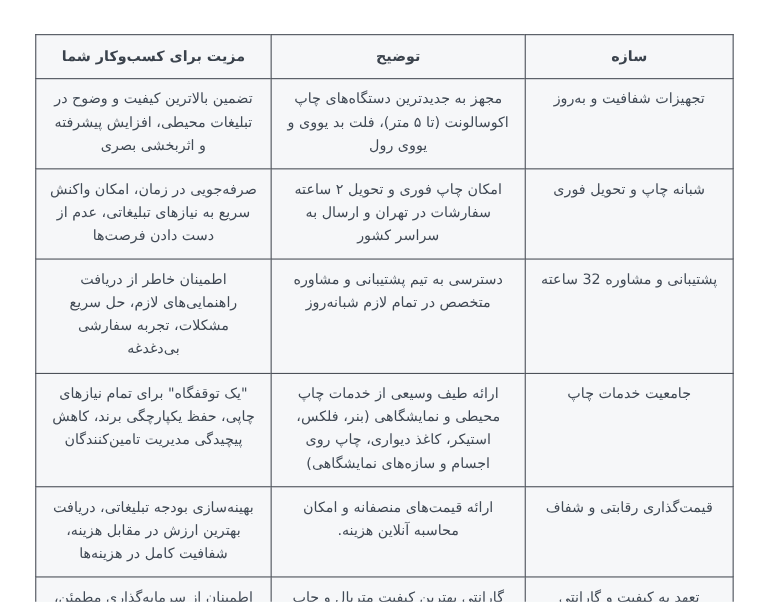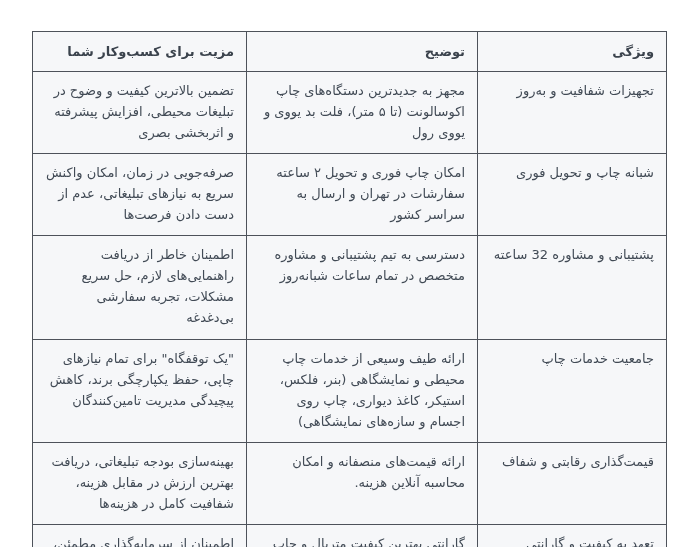--- a/index.html
+++ b/index.html
@@ -25,21 +25,21 @@
     background: #f6f7f9;
     direction: rtl;
   }
   table.features th,
   table.features td {
     border: 1px solid #4d525a;
     background: #f6f7f9;
     color: #414a55;
     font-size: 13px;
     line-height: 1.62;
-    text-align: right;
+    text-align: center;
     vertical-align: top;
     padding: 8px 12px 10px 12px;
     word-break: normal;
   }
   table.features th {
     font-weight: bold;
     color: #3b434d;
     padding-top: 9px;
     padding-bottom: 9px;
     vertical-align: middle;
@@ -61,39 +61,39 @@
 
 <div class="page">
   <table class="features">
     <colgroup>
       <col class="col-feature">
       <col class="col-description">
       <col class="col-benefit">
     </colgroup>
     <thead>
       <tr>
-        <th>ویژگی</th>
+        <th>سازه</th>
         <th>توضیح</th>
         <th>مزیت برای کسب‌وکار شما</th>
       </tr>
     </thead>
     <tbody>
       <tr>
         <td>تجهیزات شفافیت و به‌روز</td>
         <td>مجهز به جدیدترین دستگاه‌های چاپ اکوسالونت (تا ۵ متر)، فلت بد یووی و یووی رول</td>
         <td>تضمین بالاترین کیفیت و وضوح در تبلیغات محیطی، افزایش پیشرفته و اثربخشی بصری</td>
       </tr>
       <tr>
         <td>شبانه چاپ و تحویل فوری</td>
         <td>امکان چاپ فوری و تحویل ۲ ساعته سفارشات در تهران و ارسال به سراسر کشور</td>
         <td>صرفه‌جویی در زمان، امکان واکنش سریع به نیازهای تبلیغاتی، عدم از دست دادن فرصت‌ها</td>
       </tr>
       <tr>
         <td>پشتیبانی و مشاوره 32 ساعته</td>
-        <td>دسترسی به تیم پشتیبانی و مشاوره متخصص در تمام ساعات شبانه‌روز</td>
+        <td>دسترسی به تیم پشتیبانی و مشاوره متخصص در تمام لازم شبانه‌روز</td>
         <td>اطمینان خاطر از دریافت راهنمایی‌های لازم، حل سریع مشکلات، تجربه سفارشی بی‌دغدغه</td>
       </tr>
       <tr>
         <td>جامعیت خدمات چاپ</td>
         <td>ارائه طیف وسیعی از خدمات چاپ محیطی و نمایشگاهی (بنر، فلکس، استیکر، کاغذ دیواری، چاپ روی اجسام و سازه‌های نمایشگاهی)</td>
         <td>"یک توقفگاه" برای تمام نیازهای چاپی، حفظ یکپارچگی برند، کاهش پیچیدگی مدیریت تامین‌کنندگان</td>
       </tr>
       <tr>
         <td>قیمت‌گذاری رقابتی و شفاف</td>
         <td>ارائه قیمت‌های منصفانه و امکان محاسبه آنلاین هزینه.</td>

